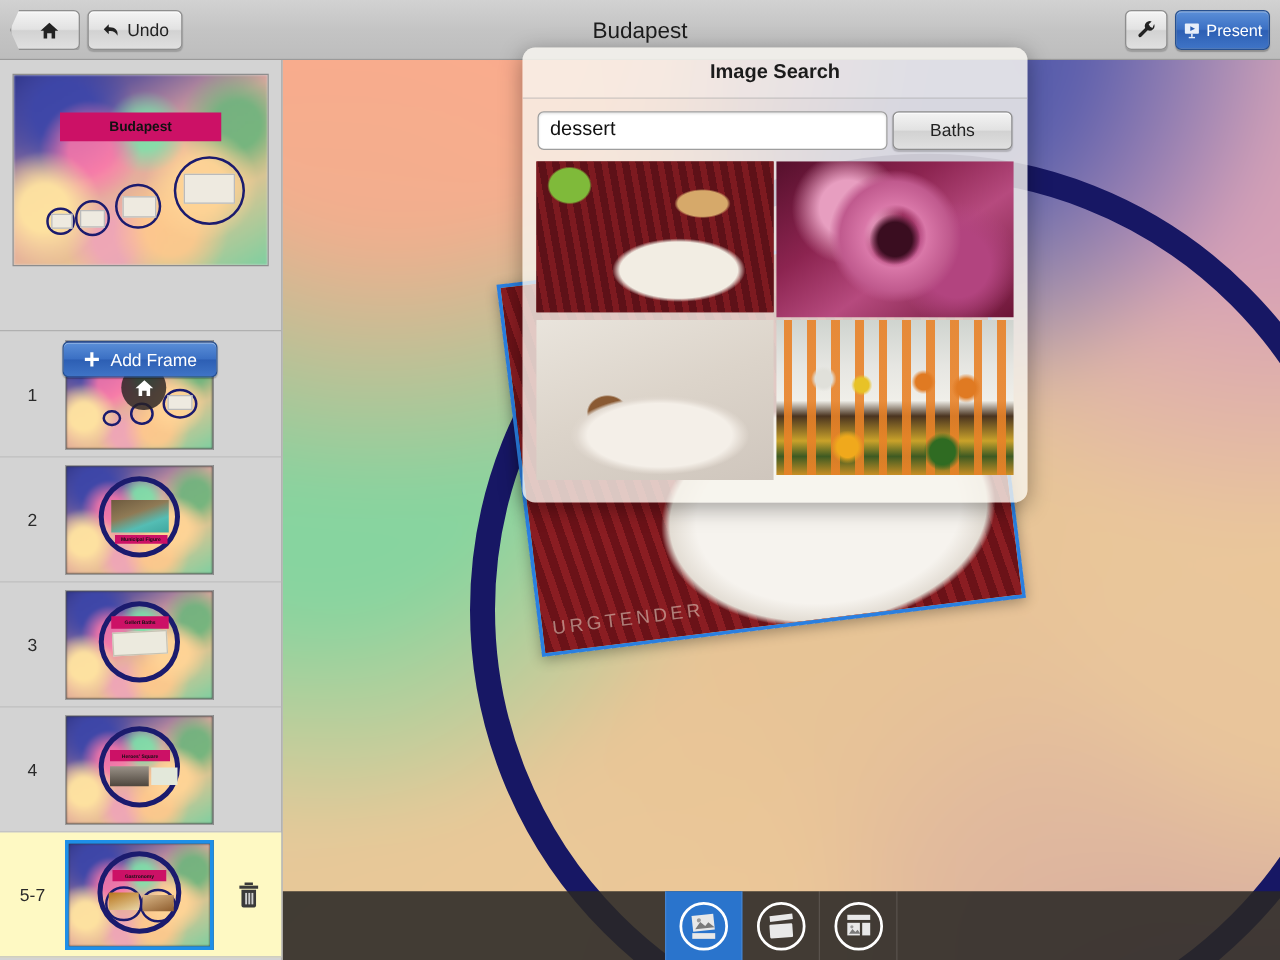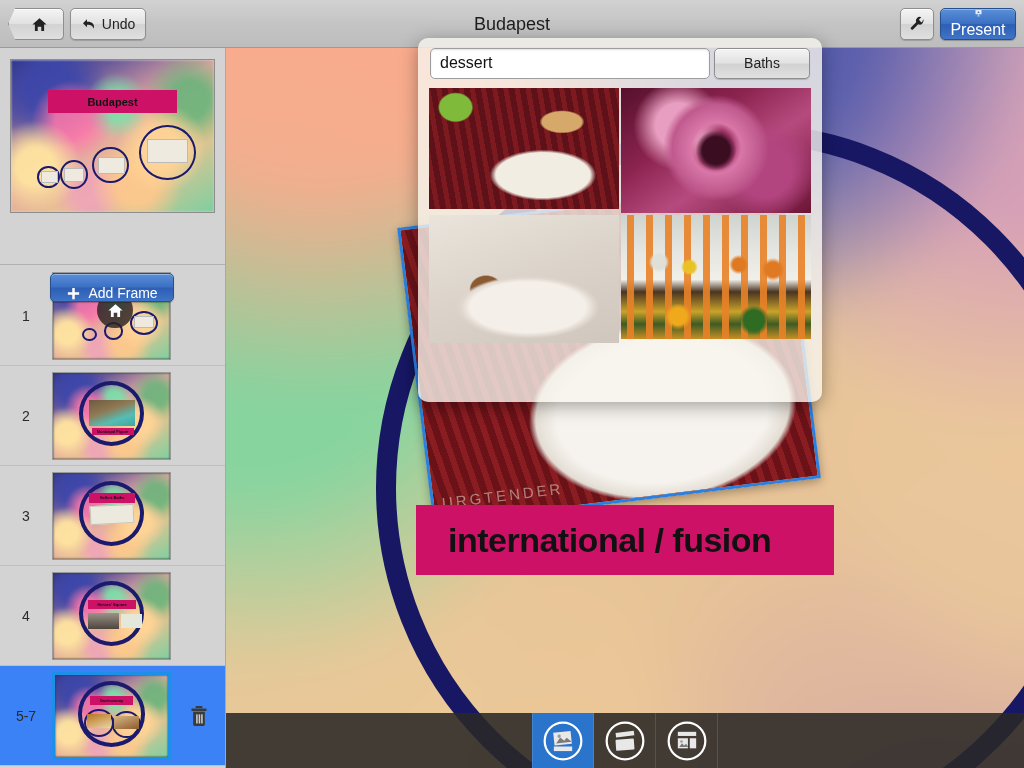--- a/index.html
+++ b/index.html
@@ -45,24 +45,23 @@
   }
   #wrench-btn {
     position: absolute; right: 90px; top: 8px; width: 34px; height: 32px;
   }
   #present-btn {
     position: absolute; right: 8px; top: 8px; width: 76px; height: 32px;
     background: linear-gradient(to bottom, #5b8fd8 0%, #3b70c4 48%, #2d5fb4 52%, #3f74c6 100%);
     border: 1px solid #27508f;
     border-radius: 5px;
     box-shadow: 0 1px 0 rgba(255,255,255,0.35) inset, 0 1px 1px rgba(0,0,0,0.25);
-    color: #fff; font-size: 16px;
+    color: #fff; font-size: 13px;
     display: flex; align-items: center; justify-content: center; gap: 4px;
     cursor: pointer;
-    flex-direction: column;
   }
 
   
   #sidebar {
     position: absolute; left: 0; top: 48px; width: 226px; height: 720px;
     background: #d3d3d3;
     border-right: 1px solid #a8a8a8;
     z-index: 30;
     overflow: hidden;
   }
@@ -73,31 +72,31 @@
   #overview-thumb {
     position: absolute; left: 10px; top: 11px; width: 205px; height: 154px;
     border: 1px solid #8d8d8d; overflow: hidden;
   }
   #add-frame-btn {
     position: absolute; left: 50px; top: 225px; width: 124px; height: 29px;
     background: linear-gradient(to bottom, #5b8fd8 0%, #3b70c4 48%, #2d5fb4 52%, #3f74c6 100%);
     border: 1px solid #27508f; border-radius: 5px;
     box-shadow: 0 1px 0 rgba(255,255,255,0.35) inset, 0 1px 1px rgba(0,0,0,0.25);
     color: #fff; font-size: 14px;
-    display: flex; align-items: flex-end; justify-content: center; gap: 7px;
+    display: flex; align-items: center; justify-content: center; gap: 7px;
     cursor: pointer; z-index: 5;
   }
   #frame-list { position: absolute; left: 0; top: 218px; width: 226px; height: 550px; }
   .frame-row {
     position: relative; width: 226px; height: 100px;
     border-bottom: 1px solid #c0c0c0;
     display: flex; align-items: center;
     cursor: pointer;
   }
-  .frame-row.selected { background: #3b82f6; }
+  .frame-row.selected { background: #fef9c3; }
   .frame-num {
     width: 52px; text-align: center; font-size: 14px; color: #2a2a2a;
     flex: 0 0 52px;
   }
   .frame-thumb {
     position: relative; width: 119px; height: 88px;
     border: 1px solid #9a9a9a; overflow: hidden; background: #333;
   }
   .frame-row.selected .frame-thumb { border: 3px solid #1e8fe8; }
   .trash-cell { flex: 1; display: flex; align-items: center; justify-content: center; }
@@ -430,21 +429,20 @@
 
   <div id="canvas">
     <div id="canvas-bg"></div>
     <div id="canvas-circle"></div>
 
     <div id="tilted-photo">
       <div class="food-plate"></div>
       <div style="position:absolute; left:8px; bottom:10px; font-size:15px; letter-spacing:3px; color:rgba(230,215,200,0.55);">URGTENDER</div>
     </div>
 
-    <div id="canvas-banner">international / fusion</div>
   </div>
 
   <div id="bottombar">
 
     <div class="tool-btn active">
       <svg width="44" height="44" viewBox="0 0 48 48">
         <circle cx="24" cy="24" r="20" fill="none" stroke="#fff" stroke-width="2.4"></circle>
         <rect x="14" y="14" width="19" height="14" fill="#e8e8e8" transform="rotate(-6 23 21)"></rect>
         <path d="M16 26 l5 -6 4 4 3 -3 5 5 z" fill="#7a7a7a" transform="rotate(-6 23 21)"></path>
         <circle cx="20" cy="18.5" r="1.8" fill="#9a9a9a" transform="rotate(-6 23 21)"></circle>
@@ -467,20 +465,21 @@
         <rect x="14" y="21" width="11" height="11" fill="#e8e8e8"></rect>
         <path d="M15.5 30.5 l3 -4 2.5 2.5 2 -2 2.5 3.5 z" fill="#7a7a7a"></path>
         <circle cx="18" cy="24.5" r="1.4" fill="#9a9a9a"></circle>
         <rect x="27" y="21" width="7" height="11" fill="#e8e8e8"></rect>
       </svg>
     </div>
   </div>
 
   <div id="dialog">
 
+    <div id="dialog-header">Image Search</div>
 
     <div id="dialog-searchrow">
       <input id="search-input" type="text" value="dessert" style="">
       <div id="search-btn" class="btn-gray">
         <span>Baths</span>
       </div>
     </div>
 
     <div id="results-grid">
       <div class="result-thumb res-a">

